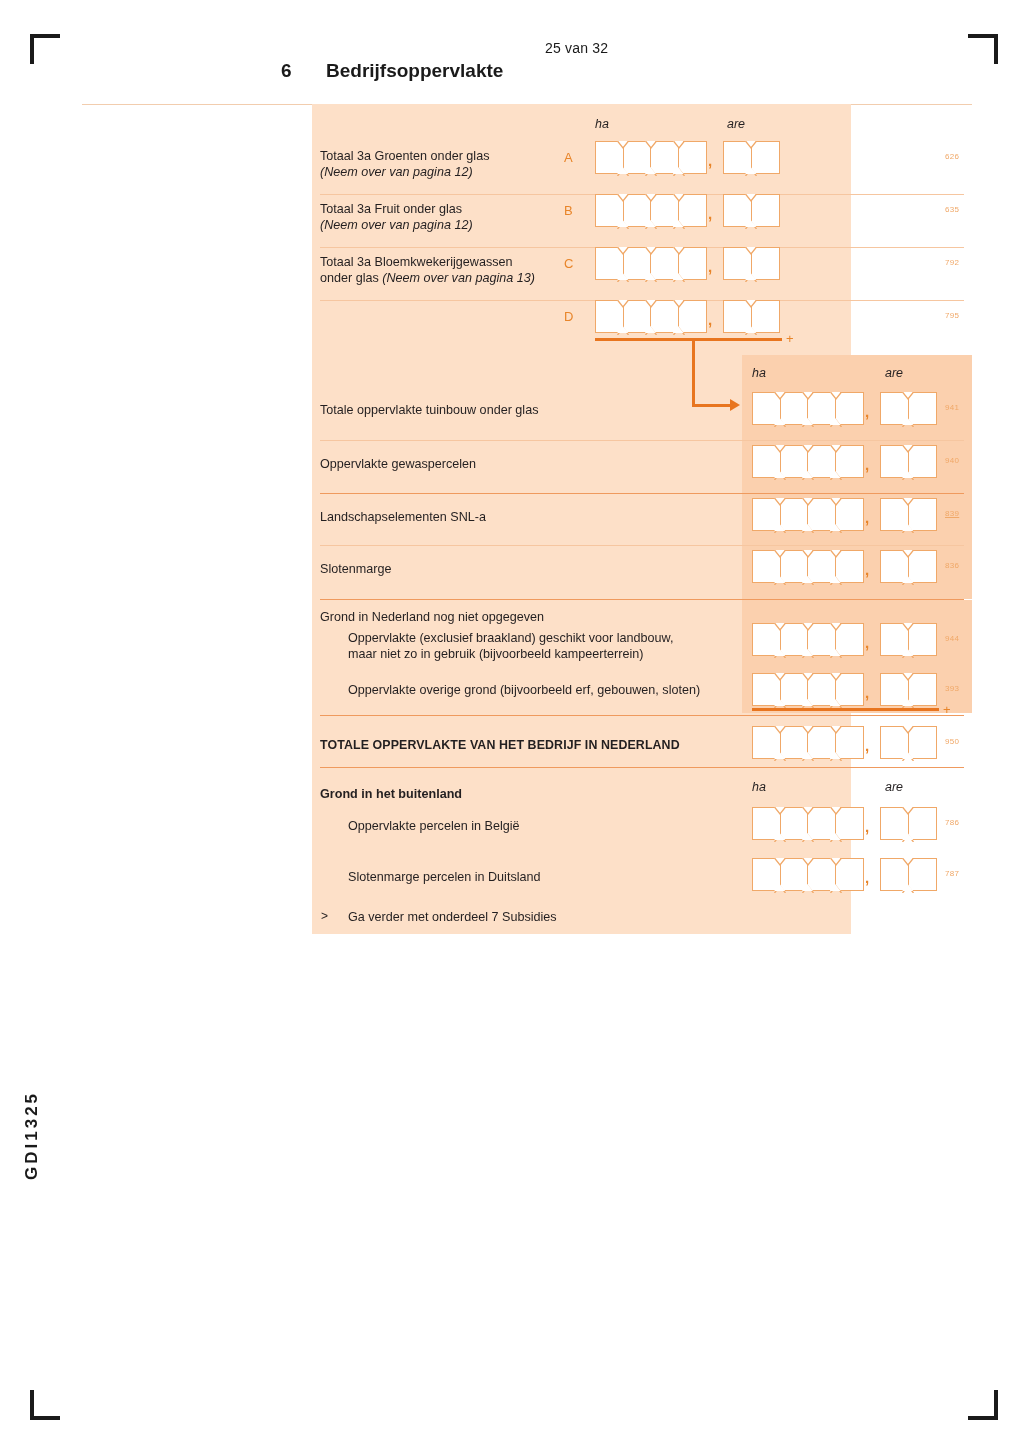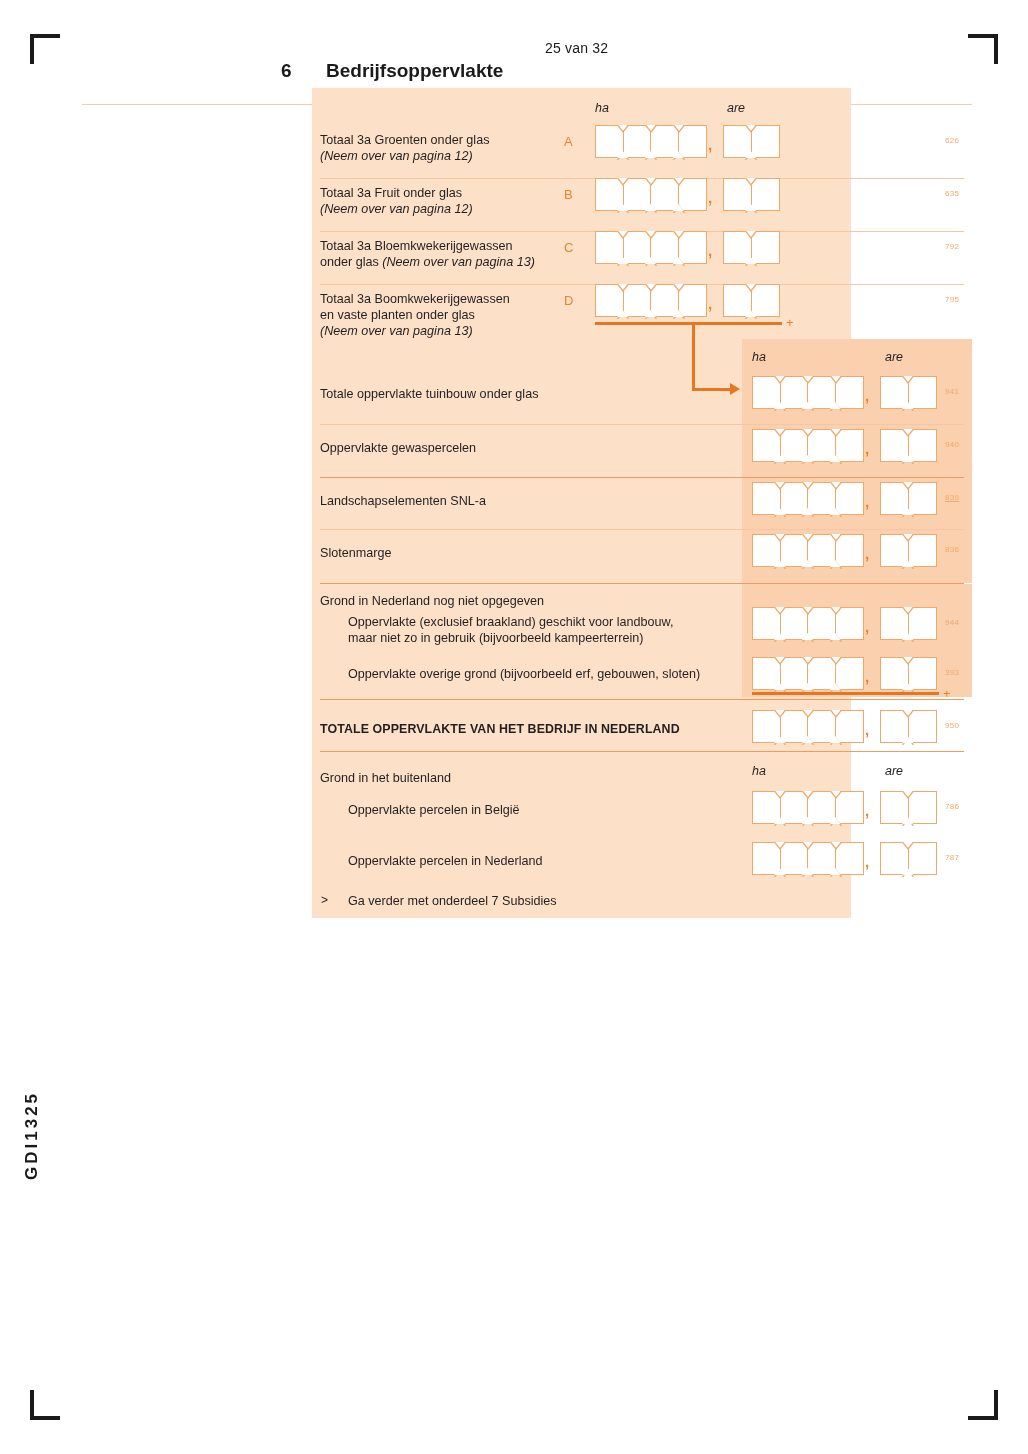--- a/index.html
+++ b/index.html
@@ -51,42 +51,42 @@
     position: absolute; left: 22px; top: 1180px;
     font-size: 17px; font-weight: bold; color: #1a1a1a;
     letter-spacing: 3px;
     transform: rotate(-90deg); transform-origin: left top;
     white-space: nowrap;
     width: 150px;
   }
 
   
   .form {
-    position: absolute; left: 312px; top: 88px;
+    position: absolute; left: 312px; top: 104px;
     width: 539px; height: 830px;
     background: #fde0c8;
   }
   
   .shade {
     position: absolute; background: #fbd0ae;
   }
   .shade-a { left: 430px; top: 251px; width: 230px; height: 244px; }
   .shade-b { left: 430px; top: 496px; width: 230px; height: 113px; }
   .rule {
     position: absolute; left: 8px; width: 644px; height: 1px;
     background: #f6c6a0;
   }
   .rule.strong { background: #ef9a5e; height: 1px; }
 
   .label {
     position: absolute;
     font-size: 12.6px; color: #231f20; line-height: 16px;
   }
   .label .it { font-style: italic; }
-  .label.bold { font-weight: normal; }
+  .label.bold { font-weight: bold; }
   .label.caps { font-weight: bold; font-size: 12.4px; letter-spacing: .1px; }
 
   .letter {
     position: absolute;
     font-size: 13px; color: #e8852a; font-weight: normal;
   }
 
   .unit {
     position: absolute;
     font-size: 12.5px; font-style: italic; color: #231f20;
@@ -293,25 +293,20 @@
     <div class="cell">
         <svg class="wdg" viewBox="0 0 12 35">
           <path d="M0.5 0 L6 7 L11.5 0" fill="none" stroke="#f0a868" stroke-width="1.3"></path>
           <path d="M0.5 35 L6 28 L11.5 35" fill="none" stroke="#f0a868" stroke-width="1.3"></path>
         </svg>
       </div>
   </div>
   <div class="refno" style="left:633px; top:154px;">792</div>
   <div class="rule" style="top:196px;"></div>
 
-  <div class="label" style="left:8px; top:203px;">
-    <div>Totaal 3a Boomkwekerijgewassen</div>
-    <div>en vaste planten onder glas</div>
-    <div class="it">(Neem over van pagina 13)</div>
-  </div>
   <div class="letter" style="left:252px; top:205px;">D</div>
   <div class="comb" style="left:283px; top:196px;">
     <div class="cell"></div>
     <div class="cell">
         <svg class="wdg" viewBox="0 0 12 35">
           <path d="M0.5 0 L6 7 L11.5 0" fill="none" stroke="#f0a868" stroke-width="1.3"></path>
           <path d="M0.5 35 L6 28 L11.5 35" fill="none" stroke="#f0a868" stroke-width="1.3"></path>
         </svg>
       </div>
     <div class="cell">
@@ -629,21 +624,21 @@
     <div class="cell"></div>
     <div class="cell">
         <svg class="wdg" viewBox="0 0 12 35">
           <path d="M0.5 0 L6 7 L11.5 0" fill="none" stroke="#f0a868" stroke-width="1.3"></path>
           <path d="M0.5 35 L6 28 L11.5 35" fill="none" stroke="#f0a868" stroke-width="1.3"></path>
         </svg>
       </div>
   </div>
   <div class="refno" style="left:633px; top:714px;">786</div>
 
-  <div class="label" style="left:36px; top:765px;">Oppervlakte percelen in Nederland</div>
+  <div class="label" style="left:36px; top:765px;">Slotenmarge percelen in Duitsland</div>
   <div class="comb" style="left:440px; top:754px;">
     <div class="cell"></div>
     <div class="cell">
         <svg class="wdg" viewBox="0 0 12 35">
           <path d="M0.5 0 L6 7 L11.5 0" fill="none" stroke="#f0a868" stroke-width="1.3"></path>
           <path d="M0.5 35 L6 28 L11.5 35" fill="none" stroke="#f0a868" stroke-width="1.3"></path>
         </svg>
       </div>
     <div class="cell">
         <svg class="wdg" viewBox="0 0 12 35">

